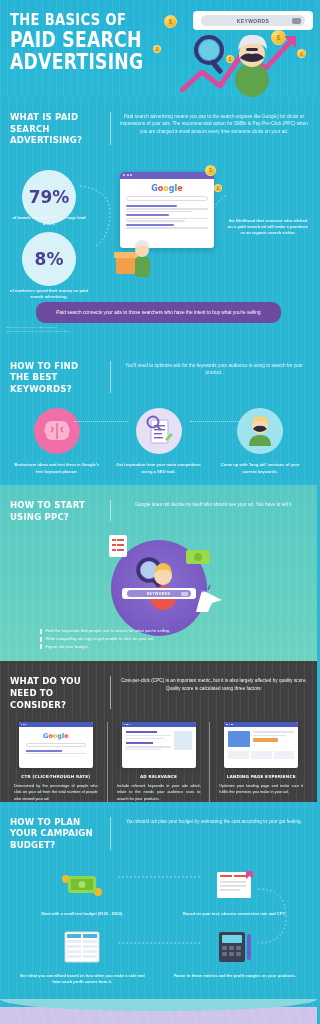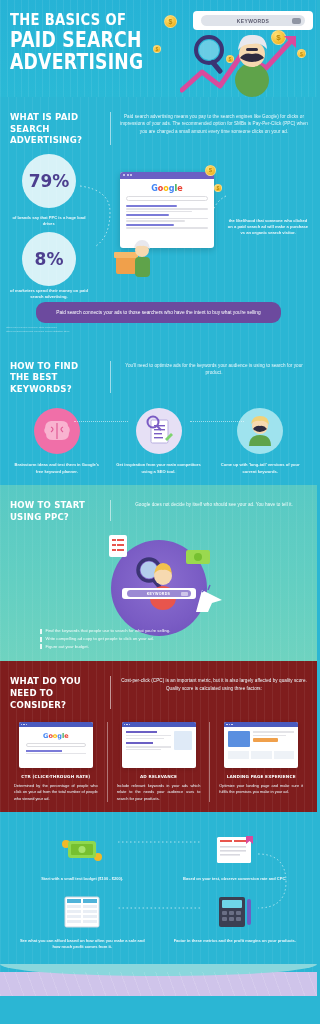--- a/index.html
+++ b/index.html
@@ -144,21 +144,21 @@
     width: 46px; height: 46px; border-radius: 50%; margin: 0 auto 8px;
     display: flex; align-items: center; justify-content: center; position: relative;
   }
   .col-cap { color: #eaf8fc; font-size: 4.1px; line-height: 1.55; padding: 0 8px; font-weight: bold; }
   .dotline {
     position: absolute; top: 23px; height: 1px; z-index: 1;
     border-top: 1px dotted rgba(255,255,255,.55);
   }
 
   
-  .s4 { background: #7f1d1d; padding-bottom: 10px; }
+  .s4 { background: #404040; }
   .s4 .sec-desc { color: #f0fbff; }
   .card-col { flex: 1; text-align: center; padding: 0 4px; }
   .mini-browser {
     width: 74px; height: 46px; background: #fff; border-radius: 2px; margin: 0 auto 6px;
     box-shadow: 0 1px 4px rgba(0,0,0,.14); overflow: hidden; position: relative;
   }
   .mb-bar { height: 5px; background: #4a5bbf; display: flex; align-items: center; padding-left: 2px; gap: 1px; }
   .mb-dot { width: 1.5px; height: 1.5px; border-radius: 50%; background: rgba(255,255,255,.85); }
   .factor-title {
     color: #fff; font-size: 4.2px; font-weight: bold; letter-spacing: .15px;
@@ -239,21 +239,21 @@
     <div class="lines"></div>
 
     <div class="sec-head">
       <div class="sec-title">WHAT IS PAID SEARCH ADVERTISING?</div>
       <div class="sec-divider"></div>
       <div class="sec-desc">Paid search advertising means you pay to the search engines like Google) for clicks or impressions of your ads. The recommended option for SMBs is Pay-Per-Click (PPC) when you are charged a small amount every time someone clicks on your ad.</div>
     </div>
 
     <div class="stats-row">
 
-      <div class="stat-circle" style="left:22px;top:4px;width:54px;height:54px;font-size:17px;">
+      <div class="stat-circle" style="left:22px;top:20px;width:54px;height:54px;font-size:17px;">
         <span>79%</span>
       </div>
       <div class="stat-cap" style="left:12px;top:65px;width:74px;">of brands say that PPC is a huge load driver.</div>
 
       <div class="stat-circle" style="left:22px;top:82px;width:54px;height:54px;font-size:17px;">
         <span>8%</span>
       </div>
       <div class="stat-cap" style="left:10px;top:138px;width:78px;">of marketers spend their money on paid search advertising.</div>
 
       <div class="stat-cap" style="left:226px;top:68px;width:84px;">the likelihood that someone who clicked on a paid search ad will make a purchase vs an organic search visitor.</div>
@@ -507,20 +507,25 @@
         </div>
         <div class="factor-title">LANDING PAGE EXPERIENCE</div>
         <div class="factor-body">Optimize your landing page and make sure it fulfils the promises you make in your ad.</div>
       </div>
     </div>
   </div>
 
   <div class="section s5">
     <div class="lines"></div>
 
+    <div class="sec-head">
+      <div class="sec-title">HOW TO PLAN YOUR CAMPAIGN BUDGET?</div>
+      <div class="sec-divider"></div>
+      <div class="sec-desc">You should not plan your budget by estimating the cost according to your gut feeling.</div>
+    </div>
 
     <div class="grid2">
       <svg style="position:absolute;left:0;top:0;pointer-events:none;" width="317" height="130">
         <path d="M118 22 L200 22" stroke="#fff" stroke-width="1" stroke-dasharray="1.5,2.5" fill="none" opacity=".6"></path>
         <path d="M258 34 Q286 34 286 62 Q286 88 258 88" stroke="#fff" stroke-width="1" stroke-dasharray="1.5,2.5" fill="none" opacity=".6"></path>
         <path d="M200 88 L118 88" stroke="#fff" stroke-width="1" stroke-dasharray="1.5,2.5" fill="none" opacity=".6"></path>
       </svg>
 
       <div class="grow">
         <div class="gcell">

